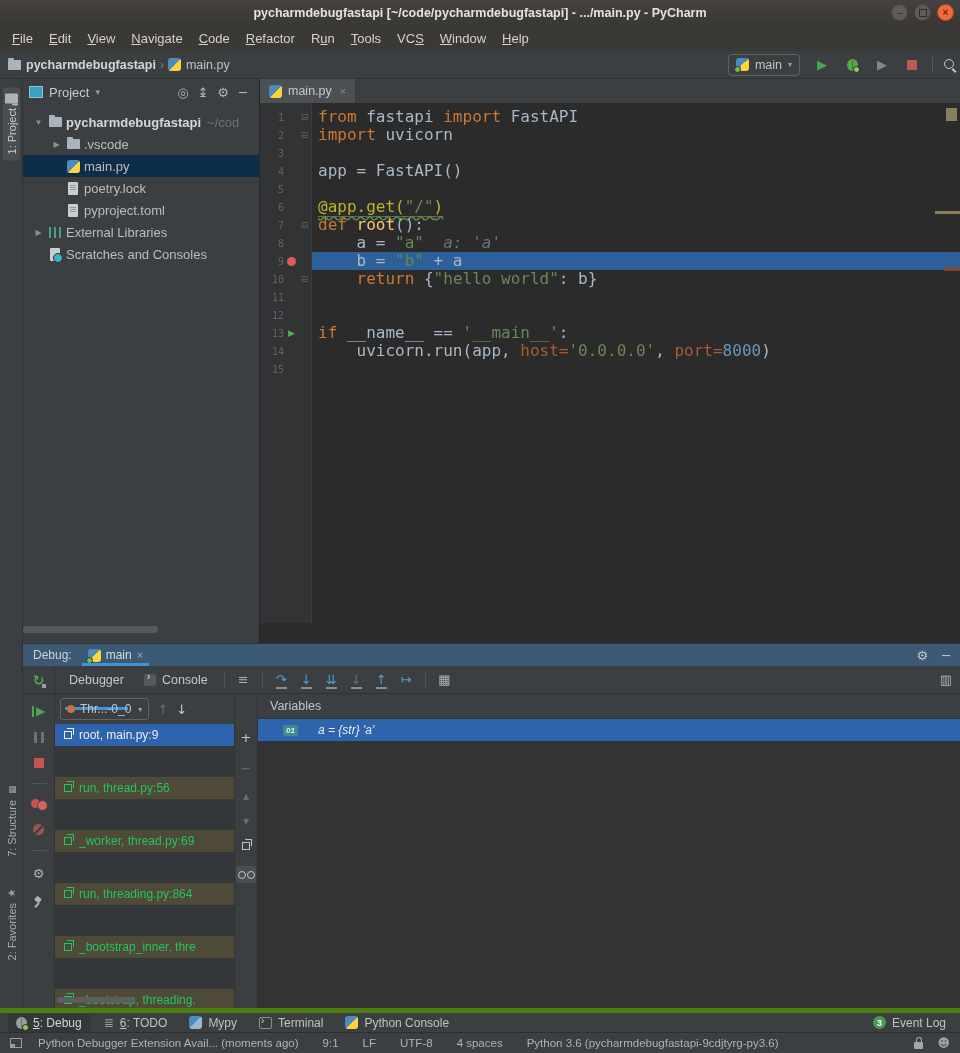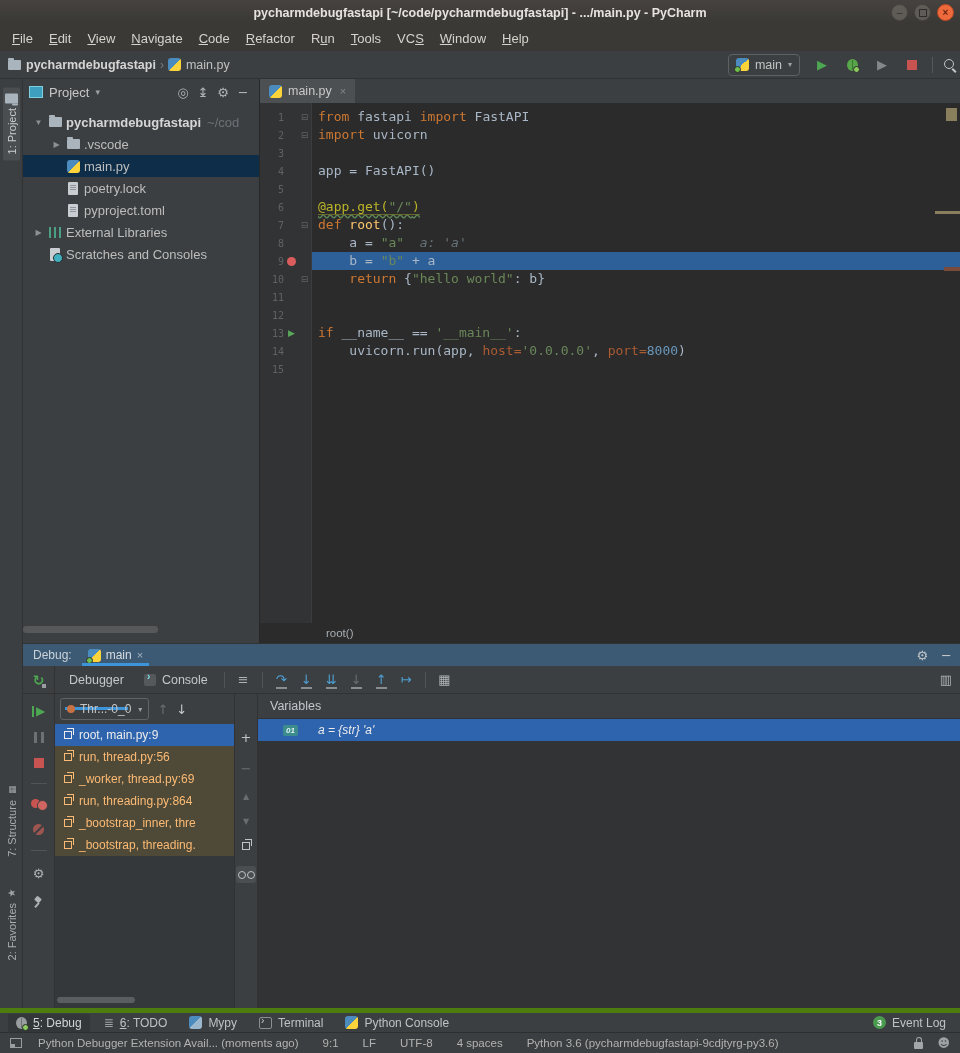--- a/index.html
+++ b/index.html
@@ -116,21 +116,21 @@
   .etab .close{color:#848789;font-size:11px;margin-left:2px;}
   #codewrap{position:absolute;top:24px;left:0;width:700px;height:520px;overflow:hidden;}
   #gutter{position:absolute;left:0;top:0;width:52px;height:520px;background:#313335;border-right:1px solid #3A3D3F;box-sizing:border-box;padding-top:5px;}
   .gline{height:18px;display:flex;align-items:center;}
   .lnum{width:24px;text-align:right;font-family:"DejaVu Sans Mono",monospace;font-size:10px;color:#606366;flex:none;}
   .gico{width:15px;flex:none;display:flex;justify-content:center;align-items:center;}
   .bpdot{width:9px;height:9px;border-radius:50%;background:#DB5C5C;}
   .runarrow{color:#5BA85B;font-size:9px;}
   .gfold{width:11px;flex:none;color:#606366;font-size:9px;text-align:center;font-family:"DejaVu Sans",sans-serif;}
   #codelines{position:absolute;left:52px;top:0;right:0;padding-top:5px;}
-  .cline{height:18px;line-height:18px;font-family:"DejaVu Sans Mono",monospace;font-size:13px;white-space:pre;padding-left:6px;}
+  .cline{height:18px;line-height:18px;font-family:"DejaVu Sans Mono",monospace;font-size:16px;white-space:pre;padding-left:6px;}
   .cline.exec{background:#2D6099;}
   .tk-kw{color:#CC7832;}  .tk-str{color:#6A8759;}  .tk-num{color:#6897BB;}
   .tk-txt{color:#A9B7C6;} .tk-fn{color:#FFC66D;}   .tk-dec{color:#BBB529;}
   .tk-kwarg{color:#AA5B32;} .tk-hint{color:#66747B;font-style:italic;}
   .uline{text-decoration:underline wavy #5E8758;text-underline-offset:3px;border-bottom:1px solid rgba(187,181,41,.45);}
   .mark{position:absolute;}
   #markTop{right:3px;top:5px;width:11px;height:13px;background:#8A7F5C;}
   #markWarn{right:0px;top:108px;width:25px;height:3px;background:#8A7F5C;}
   #markErr{right:0px;top:164px;width:16px;height:4px;background:#7A4A3B;}
   #crumbbar{position:absolute;left:0;bottom:0;width:700px;height:20px;background:#2B2B2B;display:flex;align-items:center;}
@@ -161,21 +161,21 @@
   .dframes{width:180px;flex:none;border-right:1px solid #323232;box-sizing:border-box;display:flex;flex-direction:column;position:relative;}
   .colhead{height:25px;line-height:25px;padding-left:18px;font-size:12.5px;color:#C2C7CB;border-bottom:1px solid #323232;box-sizing:border-box;flex:none;}
   .fcombo-row{height:30px;display:flex;align-items:center;padding:0 5px;gap:8px;flex:none;}
   .fcombo{height:20px;border:1px solid #5E6366;border-radius:3px;display:flex;align-items:center;gap:5px;padding:0 6px;font-size:12px;color:#C5C5C5;}
   .fcombo .dot{width:8px;height:8px;border-radius:50%;background:#C87244;}
   .fcombo .caret{font-size:8px;color:#9DA0A2;margin-left:2px;}
   .farrow{font-size:13px;font-family:"DejaVu Sans",sans-serif;}
   .flist{flex:1;background:#35383A;overflow:hidden;}
   .frow{height:22px;display:flex;align-items:center;gap:7px;padding:0 9px;font-size:12px;color:#C8C8C8;white-space:nowrap;overflow:hidden;background:#3C3F41;}
   .frow.sel{background:#2E64AE;color:#ECECEC;}
-  .frow.lib{background:#4E4A37;color:#fdba74;}
+  .frow.lib{background:#4E4A37;color:#22c55e;margin-top:31px;}
   #framesScroll{position:absolute;left:2px;bottom:5px;width:78px;height:6px;background:#5A5E60;border-radius:3px;}
   .dwatch{width:23px;flex:none;border-right:1px solid #323232;box-sizing:border-box;display:flex;flex-direction:column;align-items:center;padding-top:36px;gap:16px;}
   .wbt{color:#C0C3C5;font-size:13px;font-family:"DejaVu Sans",sans-serif;display:flex;align-items:center;justify-content:center;}
   .wbt.dis{color:#6A6D6F;}
   .wbt.small{font-size:8px;}
   .wbt.box{background:#4A4E50;border-radius:3px;width:20px;height:17px;}
   .dvars{flex:1;display:flex;flex-direction:column;background:#313335;}
   .dvars .colhead{padding-left:12px;background:#3C3F41;}
   .vrow{height:22px;display:flex;align-items:center;gap:20px;padding-left:25px;font-size:12px;color:#ECECEC;background:#2E64AE;font-style:italic;}
 
@@ -454,23 +454,20 @@
         <div class="cline "><span class="tk-txt">    </span><span class="tk-kw">return </span><span class="tk-txt">{</span><span class="tk-str">"hello world"</span><span class="tk-txt">: b}</span></div>
         <div class="cline "></div>
         <div class="cline "></div>
         <div class="cline "><span class="tk-kw">if </span><span class="tk-txt">__name__ == </span><span class="tk-str">'__main__'</span><span class="tk-txt">:</span></div>
         <div class="cline "><span class="tk-txt">    uvicorn.run(app, </span><span class="tk-kwarg">host=</span><span class="tk-str">'0.0.0.0'</span><span class="tk-txt">, </span><span class="tk-kwarg">port=</span><span class="tk-num">8000</span><span class="tk-txt">)</span></div>
         <div class="cline "></div>
       </div>
     <div class="mark" id="markTop"></div>
     <div class="mark" id="markWarn"></div>
     <div class="mark" id="markErr"></div>
-  </div>
-  <div id="crumbbar">
-    <span>root()</span>
   </div>
 </div>
 
 <div class="abs" id="debug">
   <div class="dheader">
     <span class="dlabel">Debug:</span>
     <span class="dtab">
       <span class="i-py rundot"></span>
       <span>main</span>
       <span class="close">×</span>

